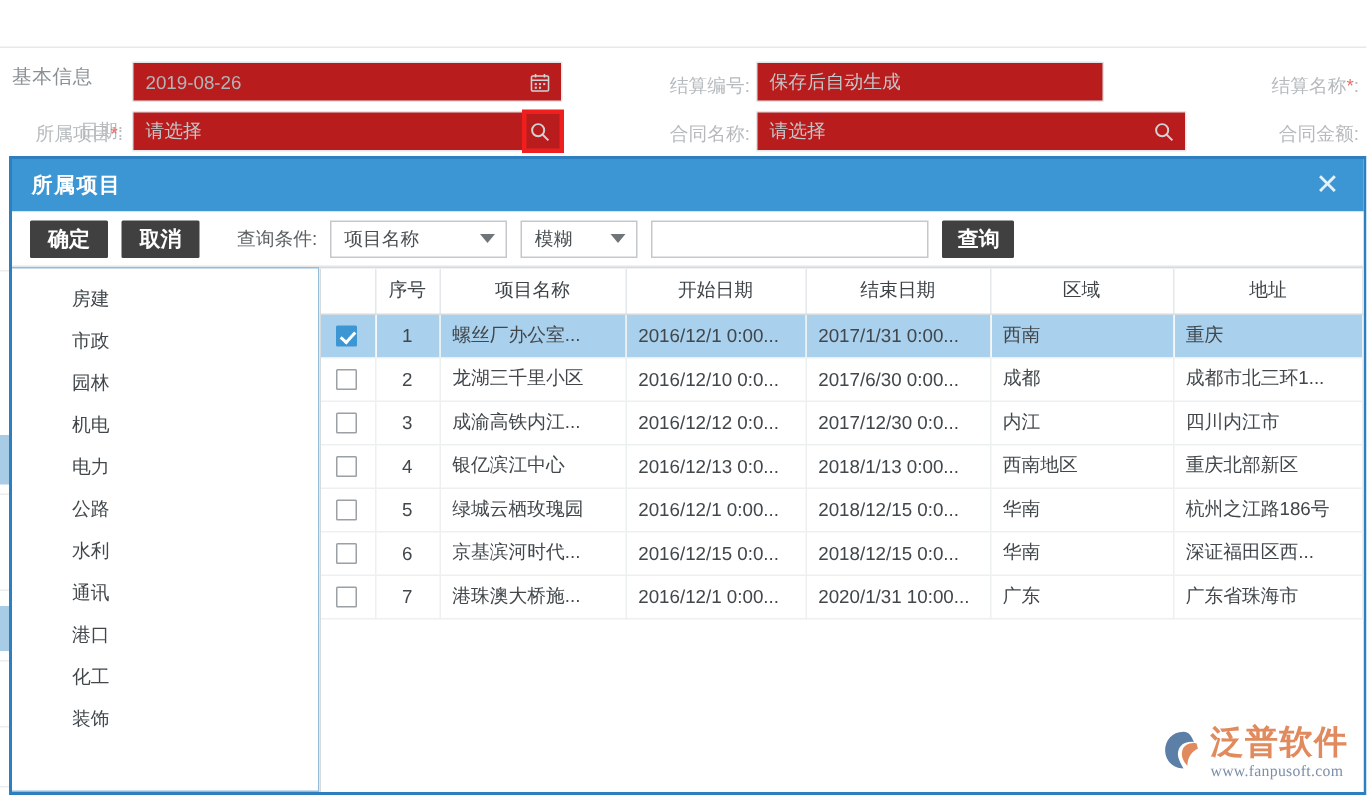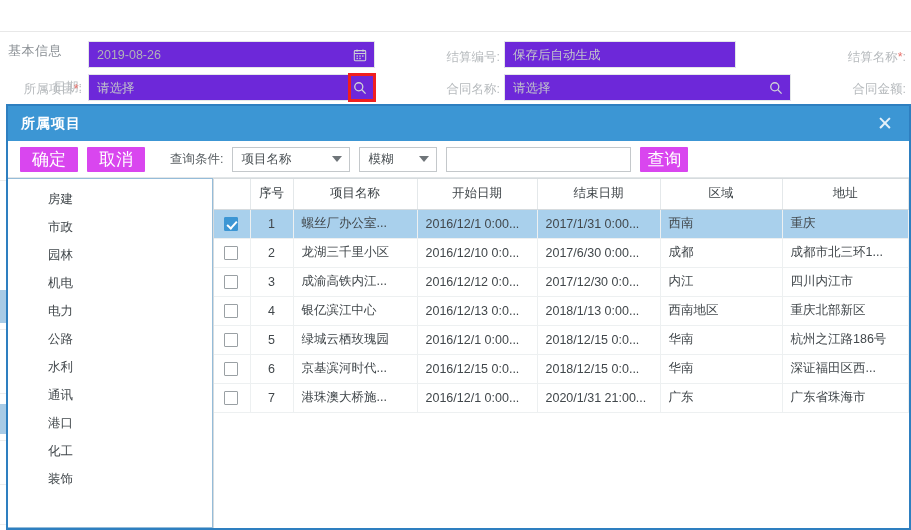--- a/index.html
+++ b/index.html
@@ -19,21 +19,21 @@
   }
   .hr-top { position:absolute; left:0; right:0; top:31px; height:1px; background:#e8e8e8; }
 
   .field-label {
     position:absolute; font-size:12.5px; color:#b6babd; text-align:right;
     white-space:nowrap;
   }
   .field-label .req { color:#e8706a; }
 
   .field-box {
-    position:absolute; border:1px solid #e3e6e8; background:#6d28d9;
+    position:absolute; border:1px solid #e3e6e8; background:#b91c1c;
     height:27px; border-radius:1px;
   }
   .field-box .ph {
     position:absolute; left:8px; top:50%; transform:translateY(-50%);
     font-size:12.5px; color:#c3c7ca; white-space:nowrap;
   }
   .field-box .val {
     position:absolute; left:8px; top:50%; transform:translateY(-50%);
     font-size:12.5px; color:#b0b4b7; white-space:nowrap;
   }
@@ -70,23 +70,23 @@
   .dlg-close {
     font-size:19px; line-height:1; color:#e6f1f9; cursor:pointer;
     font-weight:300; padding:0 2px;
   }
 
   .dlg-toolbar {
     height:37px; flex:0 0 auto; display:flex; align-items:center;
     padding-left:12px; gap:0; border-bottom:1px solid #e2e6e8; background:#fff;
   }
   .btn-primary {
-    background:#d946ef; color:#fff; border:none; height:25px;
-    padding:0 12px; font-size:17px; cursor:pointer; border-radius:1px;
-    font-family:inherit; line-height:25px;
+    background:#404040; color:#fff; border:none; height:25px;
+    padding:0 12px; font-size:14px; cursor:pointer; border-radius:1px;
+    font-family:inherit; line-height:25px;font-weight:bold;
   }
   .btn-primary.cancel { margin-left:9px; }
   .tb-label { margin-left:25px; font-size:12.5px; color:#5a6064; }
   .select-box {
     margin-left:9px; height:25px; border:1px solid #c4c8cb; background:#fff;
     position:relative; display:flex; align-items:center; cursor:pointer;
   }
   .select-box .sel-text { font-size:12.5px; color:#4a5054; padding-left:8px; white-space:nowrap;}
   .select-box .caret {
     position:absolute; right:7px; top:50%; transform:translateY(-50%);
@@ -354,23 +354,35 @@
                 <td>2016/12/15 0:0...</td>
                 <td>2018/12/15 0:0...</td>
                 <td>华南</td>
                 <td>深证福田区西...</td>
               </tr>
               <tr>
                 <td class="c-check"><span class="cb"></span></td>
                 <td class="c-idx">7</td>
                 <td>港珠澳大桥施...</td>
                 <td>2016/12/1 0:00...</td>
-                <td>2020/1/31 21:00...</td>
+                <td>2020/1/31 10:00...</td>
                 <td>广东</td>
                 <td>广东省珠海市</td>
               </tr>
             </tbody>
         </table>
       </div>
     </div>
   </div>
 
+  <div class="logo">
+    <span class="logo-mark">
+      <svg viewBox="0 0 32 32">
+        <path d="M16 2 C7 2 2 9 2 16 C2 24 8 30 16 30 C13 25 11 21 12 17 C13 12 18 9 24 10 C22 5 20 2 16 2 Z" fill="#5b7fa6"></path>
+        <path d="M26 11 C21 10 16 12 15 17 C14 21 16 25 19 28 C19 22 22 17 27 15 Z" fill="#e08a5e"></path>
+      </svg>
+    </span>
+    <span class="logo-text">
+      <span class="logo-cn">泛普软件</span>
+      <span class="logo-url">www.fanpusoft.com</span>
+    </span>
+  </div>
 </div>
 
 </body></html>

